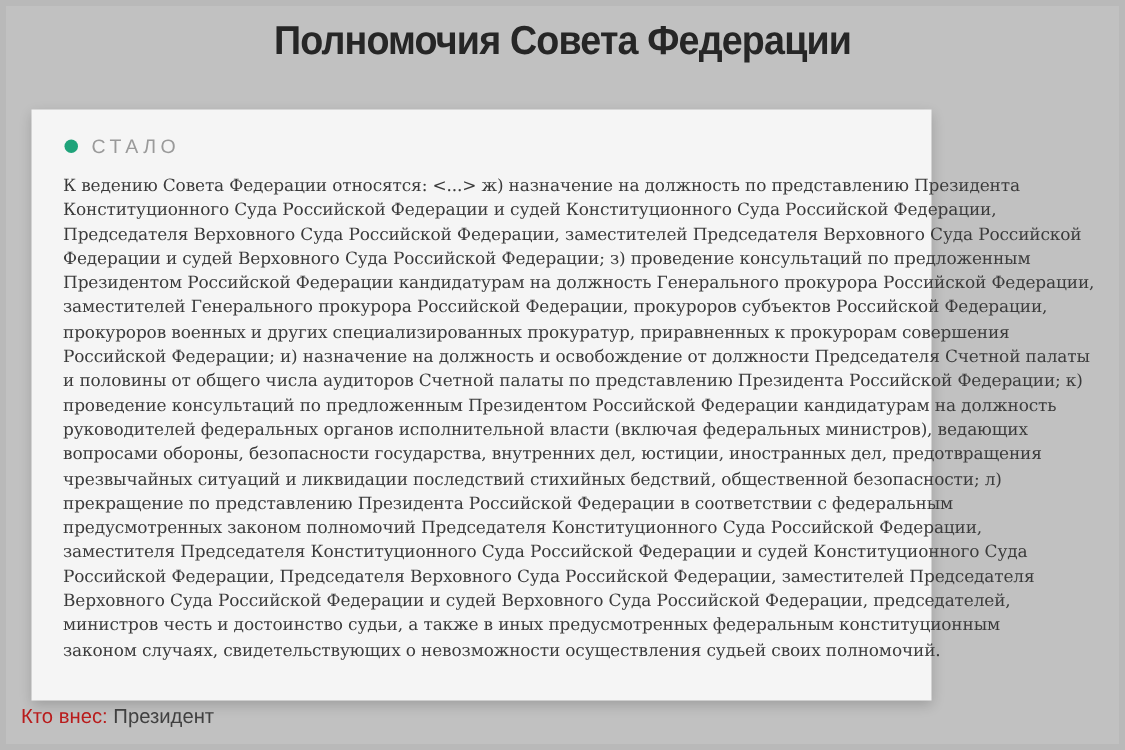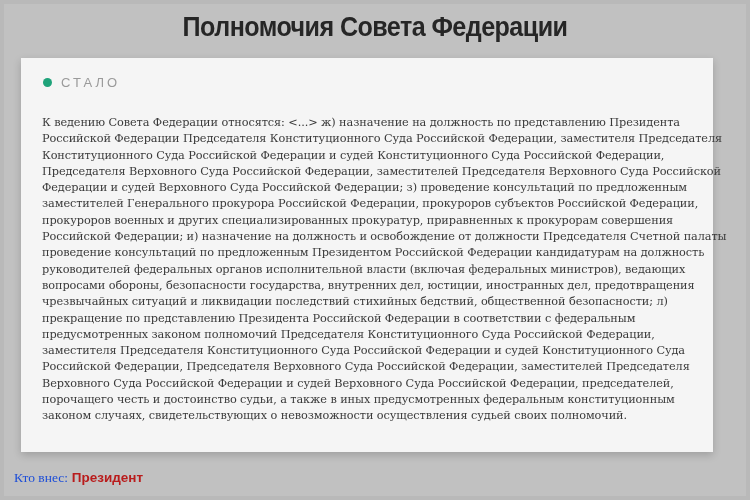--- a/index.html
+++ b/index.html
@@ -31,22 +31,22 @@
       font-weight: bold;
       font-size: 27px;
       letter-spacing: -0.6px;
       color: #262626;
       transform: scaleX(0.93);
       transform-origin: center;
     }
     .card {
       position: absolute;
       left: 21px;
-      top: 58px;
-      width: 692px;
+      top: 73px;
+      width: 600px;
       height: 394px;
       background: #f5f5f5;
       box-shadow: 0 3px 8px rgba(0,0,0,0.18);
       box-sizing: border-box;
       padding: 15px 20px 0 21px;
     }
     .status {
       display: flex;
       align-items: center;
       height: 18px;
@@ -60,74 +60,75 @@
       margin-left: 1px;
       margin-right: 9px;
     }
     .status-label {
       font-family: "Liberation Sans", sans-serif;
       font-size: 13px;
       letter-spacing: 3px;
       color: #9a9a9a;
     }
     .body-text {
-      margin-top: 24px;
+      margin-top: 10px;
       width: 660px;
       font-family: "DejaVu Serif", serif;
       font-size: 11.3px;
       line-height: 16.3px;
       color: #3a3a3a;
       letter-spacing: -0.1px;
     }
     .body-text .line {
       display: block;
       white-space: nowrap;
     }
     .footer {
       position: absolute;
       left: 14px;
       top: 470px;
       font-family: "Liberation Sans", sans-serif;
       font-size: 13.5px;
       color: #333;
     }
-    .footer .label { color: #1d4ed8; font-family: Liberation Serif, serif; }
-    .footer .value { font-weight: bold; color: #b91c1c; }
+    .footer .label { color: #b91c1c; }
+    .footer .value { font-weight: normal; color: #404040; }
   </style>
 </head>
 <body>
 
 <div class="frame"></div>
 
 <h1 class="title" style="margin:0;">Полномочия Совета Федерации</h1>
 
 <div class="card">
   <div class="status">
     <span class="dot"></span>
     <span class="status-label">СТАЛО</span>
   </div>
   <div class="body-text">
     <span class="line">К ведению Совета Федерации относятся: &lt;...&gt;  ж) назначение на должность по представлению Президента</span>
-    <span class="line">Российской Федерации Председателя Конституционного Суда Российской Федерации, заместителя Председателя</span>
     <span class="line">Конституционного Суда Российской Федерации и судей Конституционного Суда Российской Федерации,</span>
     <span class="line">Председателя Верховного Суда Российской Федерации, заместителей Председателя Верховного Суда Российской</span>
     <span class="line">Федерации и судей Верховного Суда Российской Федерации; з) проведение консультаций по предложенным</span>
+    <span class="line">Президентом Российской Федерации кандидатурам на должность Генерального прокурора Российской Федерации,</span>
     <span class="line">заместителей Генерального прокурора Российской Федерации, прокуроров субъектов Российской Федерации,</span>
     <span class="line">прокуроров военных и других специализированных прокуратур, приравненных к прокурорам совершения</span>
     <span class="line">Российской Федерации; и) назначение на должность и освобождение от должности Председателя Счетной палаты</span>
+    <span class="line">и половины от общего числа аудиторов Счетной палаты по представлению Президента Российской Федерации; к)</span>
     <span class="line">проведение консультаций по предложенным Президентом Российской Федерации кандидатурам на должность</span>
     <span class="line">руководителей федеральных органов исполнительной власти (включая федеральных министров), ведающих</span>
     <span class="line">вопросами обороны, безопасности государства, внутренних дел, юстиции, иностранных дел, предотвращения</span>
     <span class="line">чрезвычайных ситуаций и ликвидации последствий стихийных бедствий, общественной безопасности; л)</span>
     <span class="line">прекращение по представлению Президента Российской Федерации в соответствии с федеральным</span>
     <span class="line">предусмотренных законом полномочий Председателя Конституционного Суда Российской Федерации,</span>
     <span class="line">заместителя Председателя Конституционного Суда Российской Федерации и судей Конституционного Суда</span>
     <span class="line">Российской Федерации, Председателя Верховного Суда Российской Федерации, заместителей Председателя</span>
     <span class="line">Верховного Суда Российской Федерации и судей Верховного Суда Российской Федерации, председателей,</span>
-    <span class="line">порочащего честь и достоинство судьи, а также в иных предусмотренных федеральным конституционным</span>
+    <span class="line">министров честь и достоинство судьи, а также в иных предусмотренных федеральным конституционным</span>
     <span class="line">законом случаях, свидетельствующих о невозможности осуществления судьей своих полномочий.</span>
   </div>
 </div>
 
 <div class="footer">
   <span class="label">Кто внес:</span>
   <span class="value">Президент</span>
 </div>
 
 </body></html>

